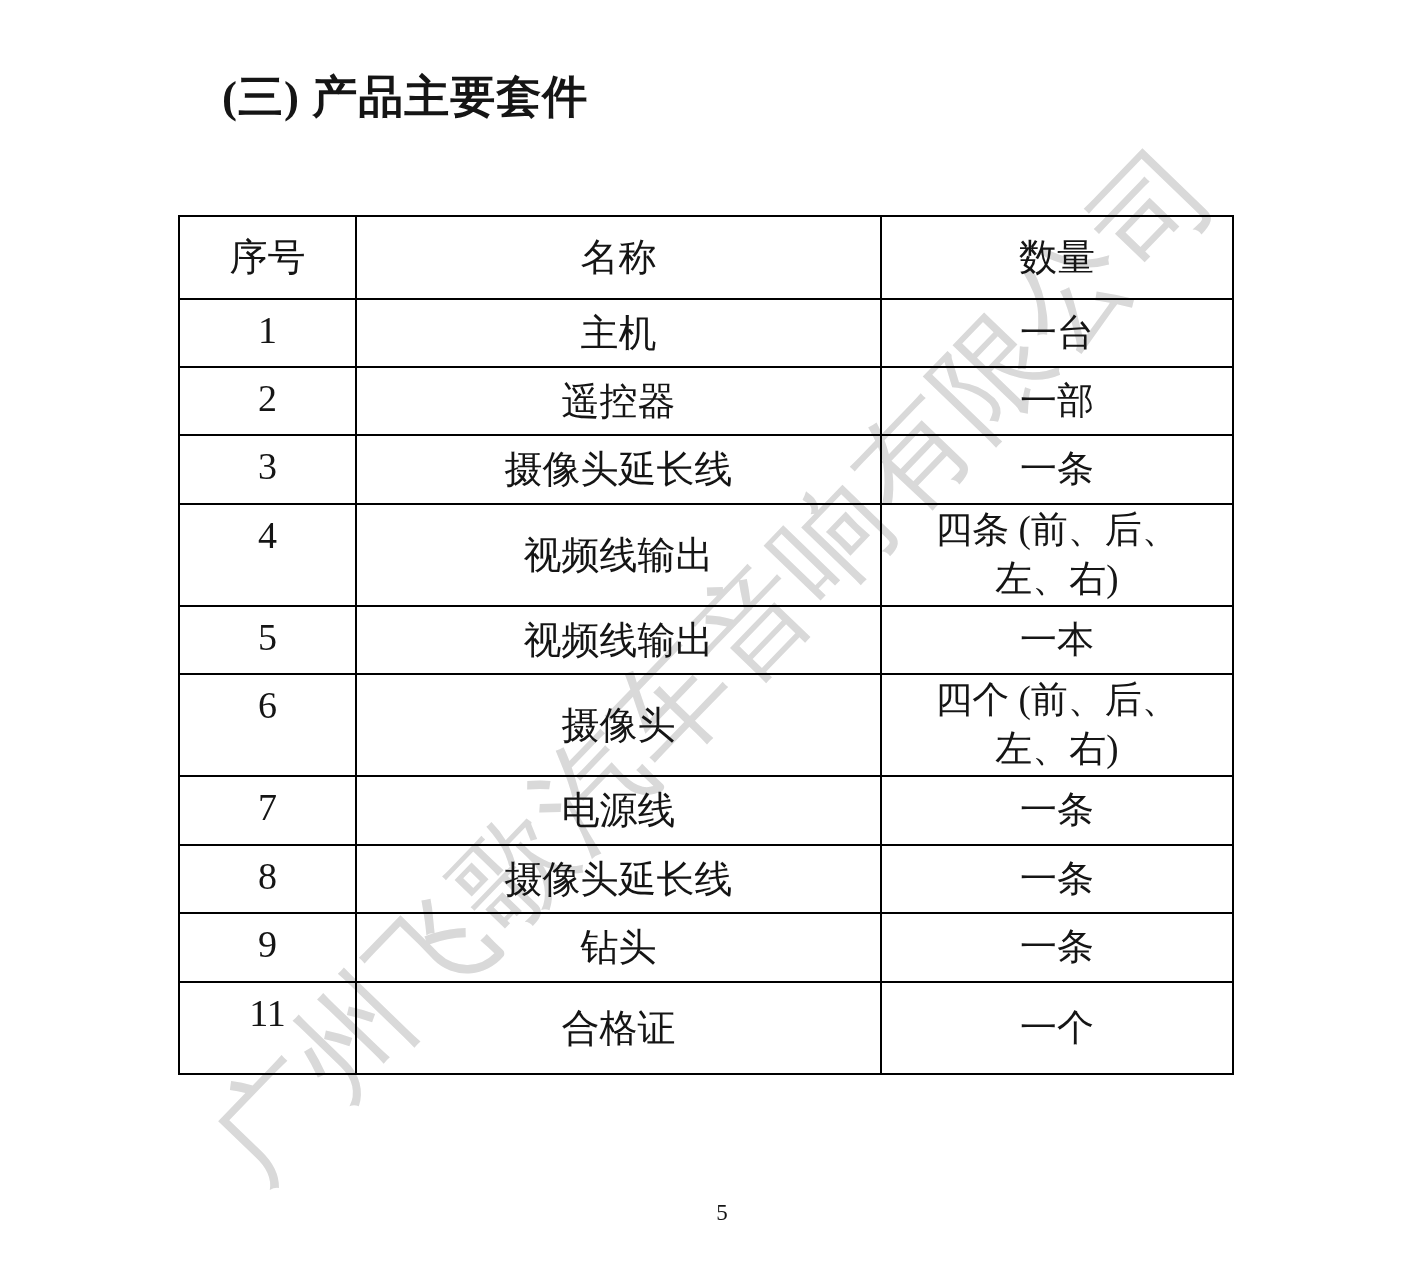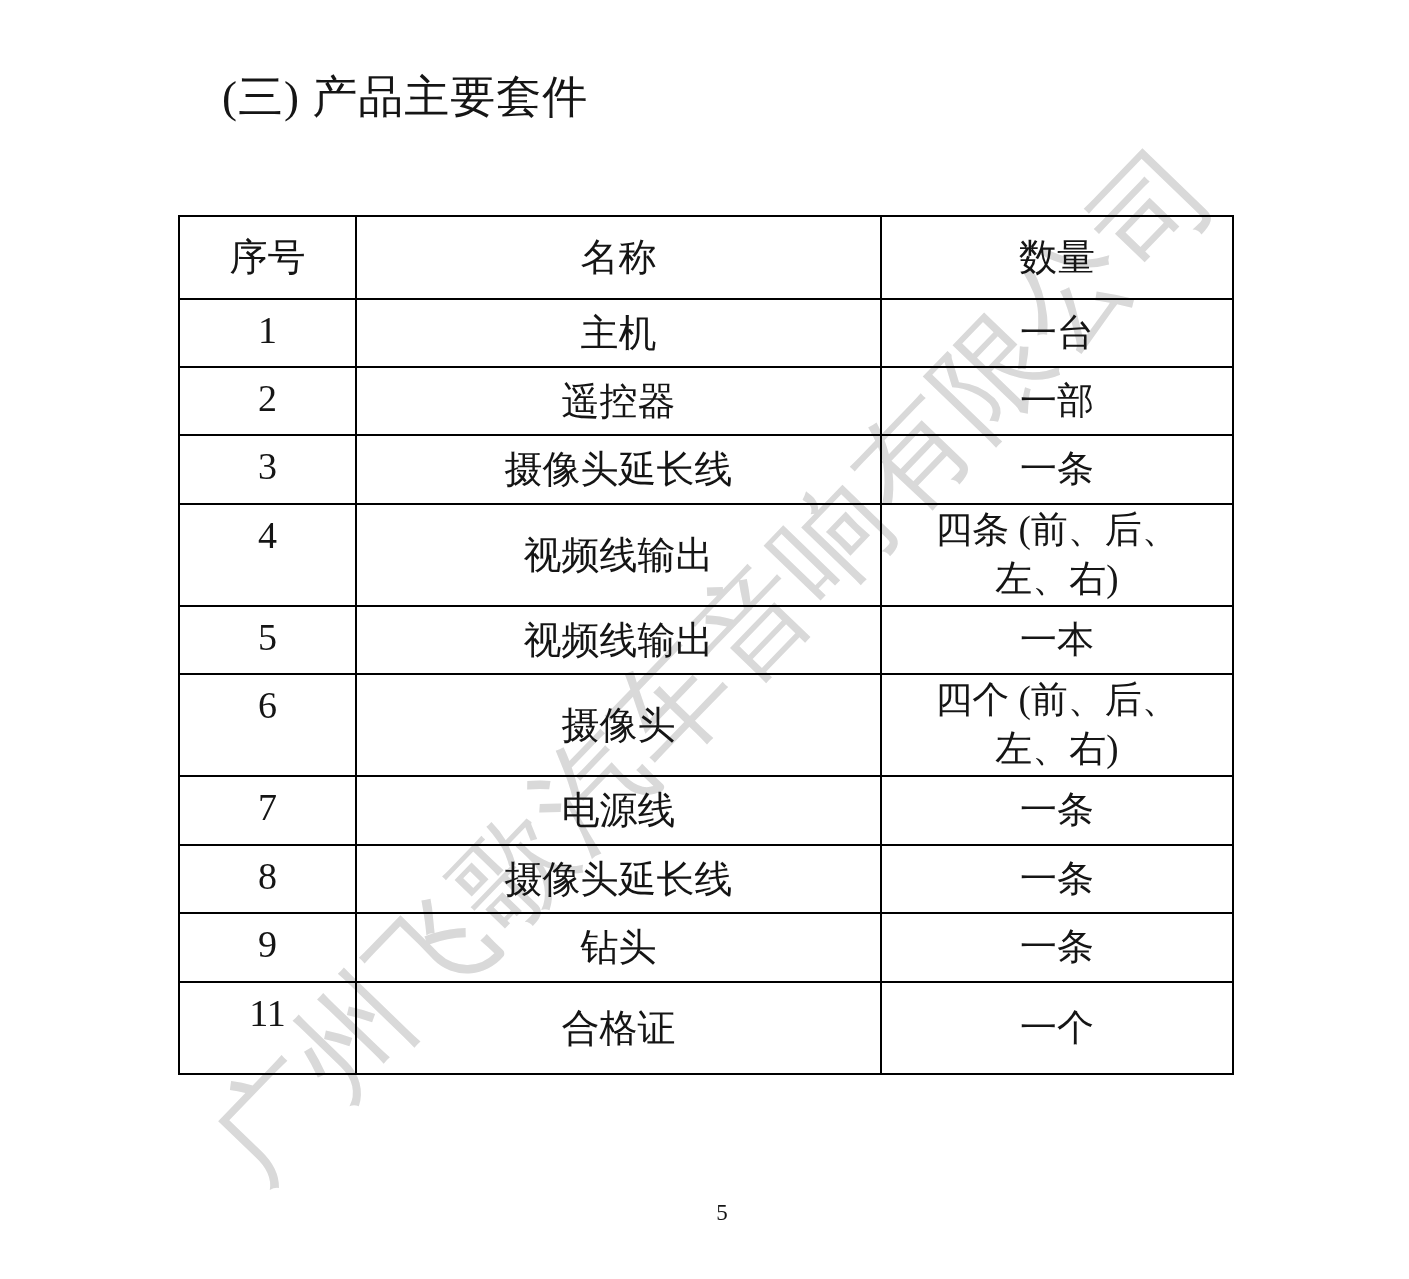--- a/index.html
+++ b/index.html
@@ -26,21 +26,21 @@
     pointer-events: none;
     user-select: none;
   }
   .title {
     position: absolute;
     left: 222px;
     top: 70px;
     margin: 0;
     font-size: 45px;
     line-height: 1.2;
-    font-weight: normal;
+    font-weight: bold;
     letter-spacing: 1px;
     z-index: 1;
   }
   table.kit-table {
     position: absolute;
     left: 178px;
     top: 215px;
     border-collapse: collapse;
     table-layout: fixed;
     z-index: 1;

